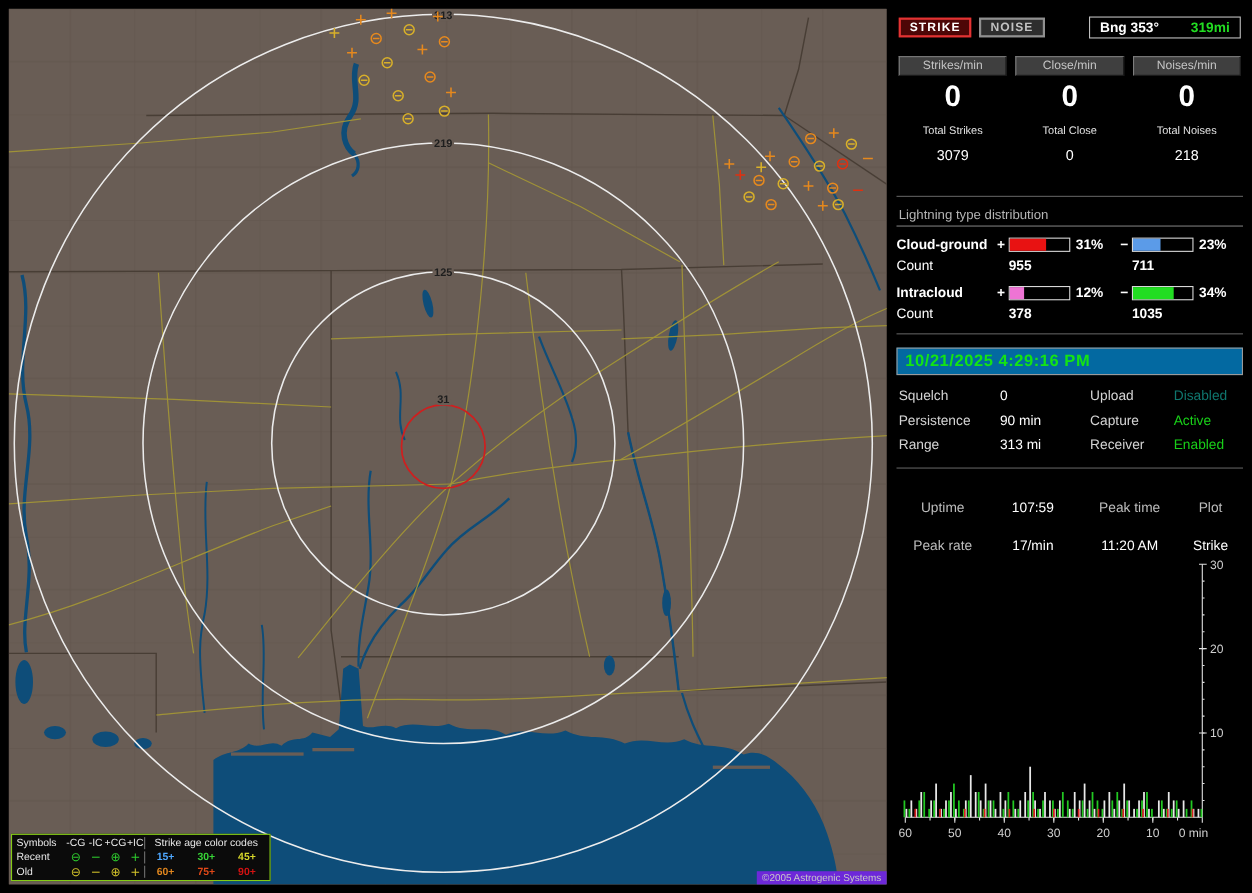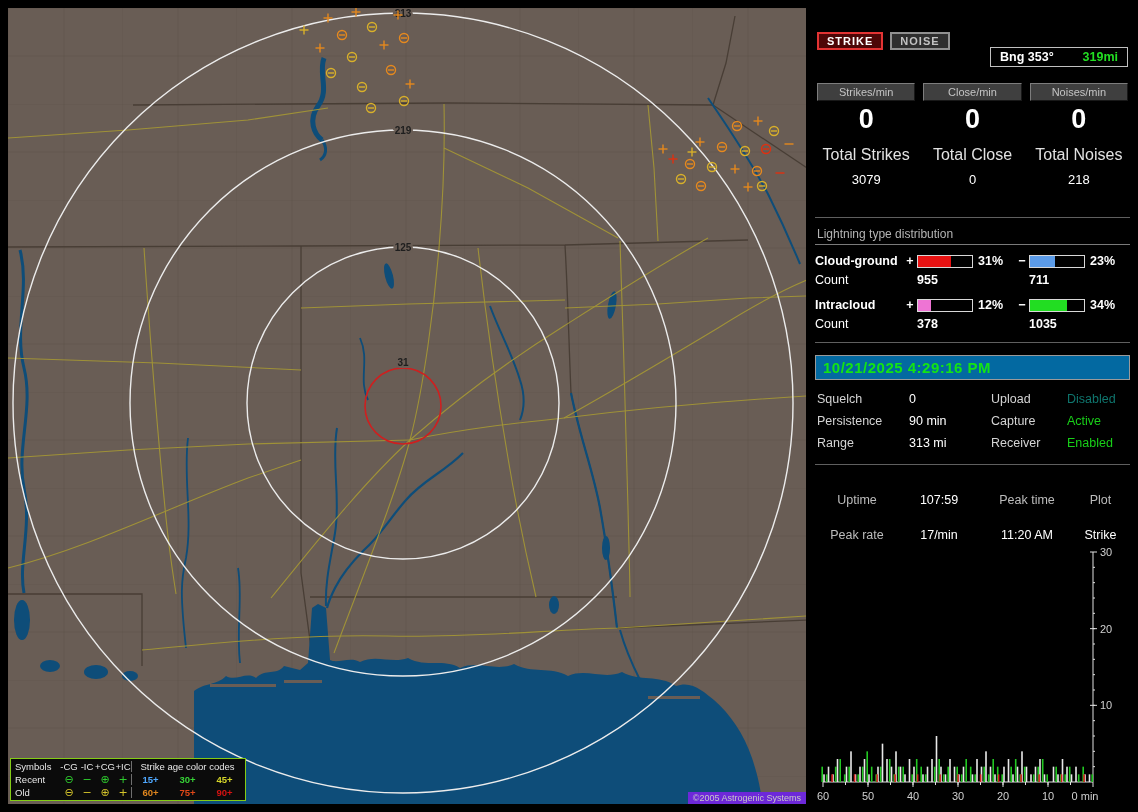--- a/index.html
+++ b/index.html
@@ -30,31 +30,31 @@
              font-size:9px;padding:1px 5px;}
 
   
   .panel{position:absolute;left:815px;top:8px;width:315px;height:796px;color:#fff;font-size:12px;}
   .top-row{display:flex;align-items:center;gap:7px;margin:7px 2px 10px 2px;}
   .btn-strike{background:#4d0606;border:2px solid #e23333;color:#fff;font-weight:bold;
               font-size:11px;padding:1px 8px;letter-spacing:1px;font-family:inherit;cursor:pointer;}
   .btn-noise{background:#2e2e2e;border:2px solid #909090;color:#c2c2c2;font-weight:bold;
              font-size:11px;padding:1px 8px;letter-spacing:1px;font-family:inherit;cursor:pointer;}
   .bng-box{margin-left:auto;border:1px solid #c0c0c0;background:#000;padding:2px 9px;
-           display:flex;justify-content:space-between;gap:14px;font-weight:bold;font-size:12.5px;min-width:118px;margin-top:32px;}
+           display:flex;justify-content:space-between;gap:14px;font-weight:bold;font-size:12.5px;min-width:118px;}
   .green{color:#22dd22;}
 
   .rates{display:grid;grid-template-columns:1fr 1fr 1fr;column-gap:8px;text-align:center;margin:16px 2px 0 2px;}
   .rate-btn{background:#3f3f3f;border-top:1px solid #7d7d7d;border-left:1px solid #7d7d7d;
             border-right:1px solid #181818;border-bottom:1px solid #181818;color:#c4c4c4;
             font-size:11px;padding:2px 0;cursor:pointer;text-align:center;}
   .rate-val{font-size:27px;font-weight:bold;margin-top:3px;line-height:30px;}
 
   .totals{display:grid;grid-template-columns:1fr 1fr 1fr;column-gap:8px;text-align:center;margin:12px 2px 30px 2px;}
-  .total-label{color:#e2e2e2;font-size:16px;}
+  .total-label{color:#e2e2e2;font-size:10px;}
   .total-val{font-size:13px;margin-top:8px;}
 
   hr.sep{border:0;border-top:1px solid #5f5f5f;margin:0;}
 
   .dist-title{color:#b4b4b4;padding:9px 0 3px 2px;border-bottom:1px solid #7a7a7a;margin-bottom:9px;}
   .dist-row{display:grid;grid-template-columns:88px 14px 56px 42px 14px 56px 42px;
             align-items:center;margin:5px 0;font-weight:bold;font-size:12.5px;}
   .bar{height:11px;border:1px solid #d8d8d8;background:#000;}
   .bar-fill{height:100%;}
   .pct{padding-left:5px;}

